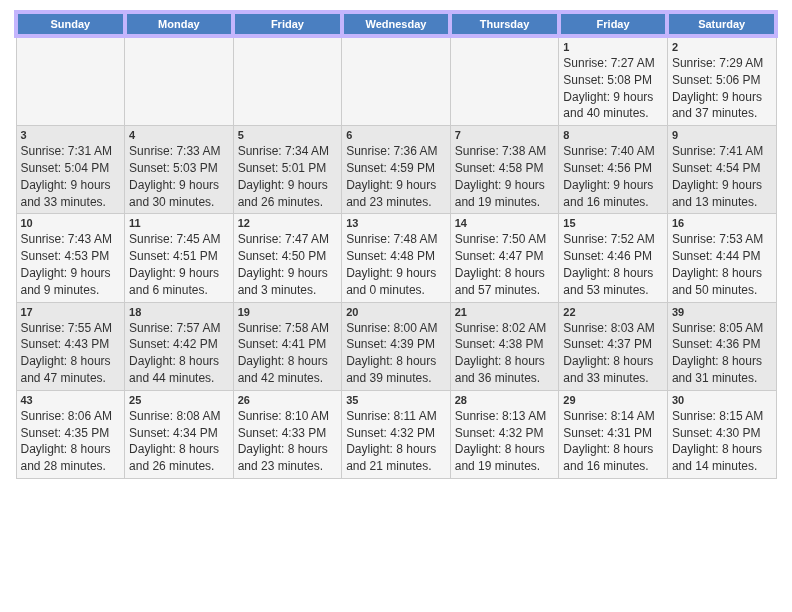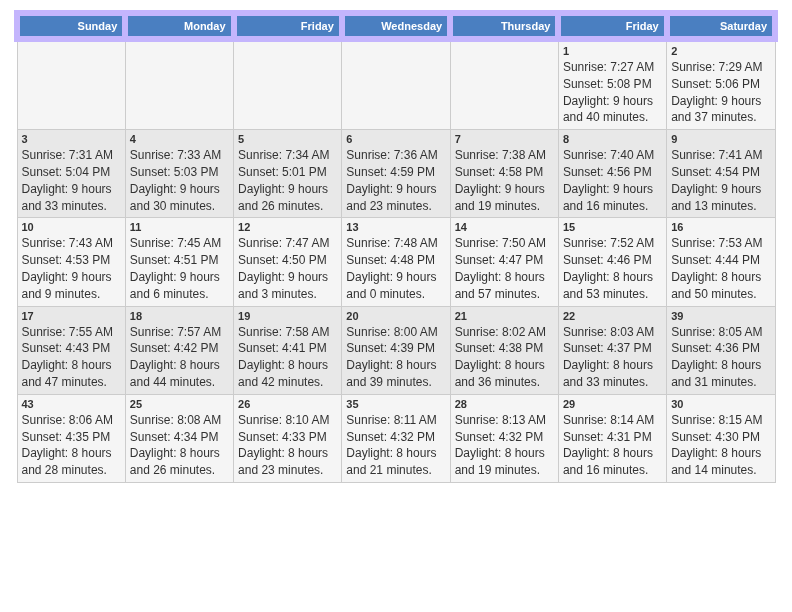--- a/index.html
+++ b/index.html
@@ -56,22 +56,22 @@
       width: 100%;
       border-collapse: collapse;
       table-layout: fixed;
     }
     thead tr th {
       background-color: #4a7fc1;
       color: #fff;
       font-size: 11px;
       font-weight: bold;
       padding: 4px 5px;
-      text-align: right;
-      border: 6px solid #c4b5fd;
+      text-align: center;
+      border: 4px solid #c4b5fd;
     }
     tbody tr td {
       border: 1px solid #ccc;
       vertical-align: top;
       padding: 3px 4px;
       font-size: 9.5px;
       color: #333;
       height: 82px;
       background: #fff;
     }

